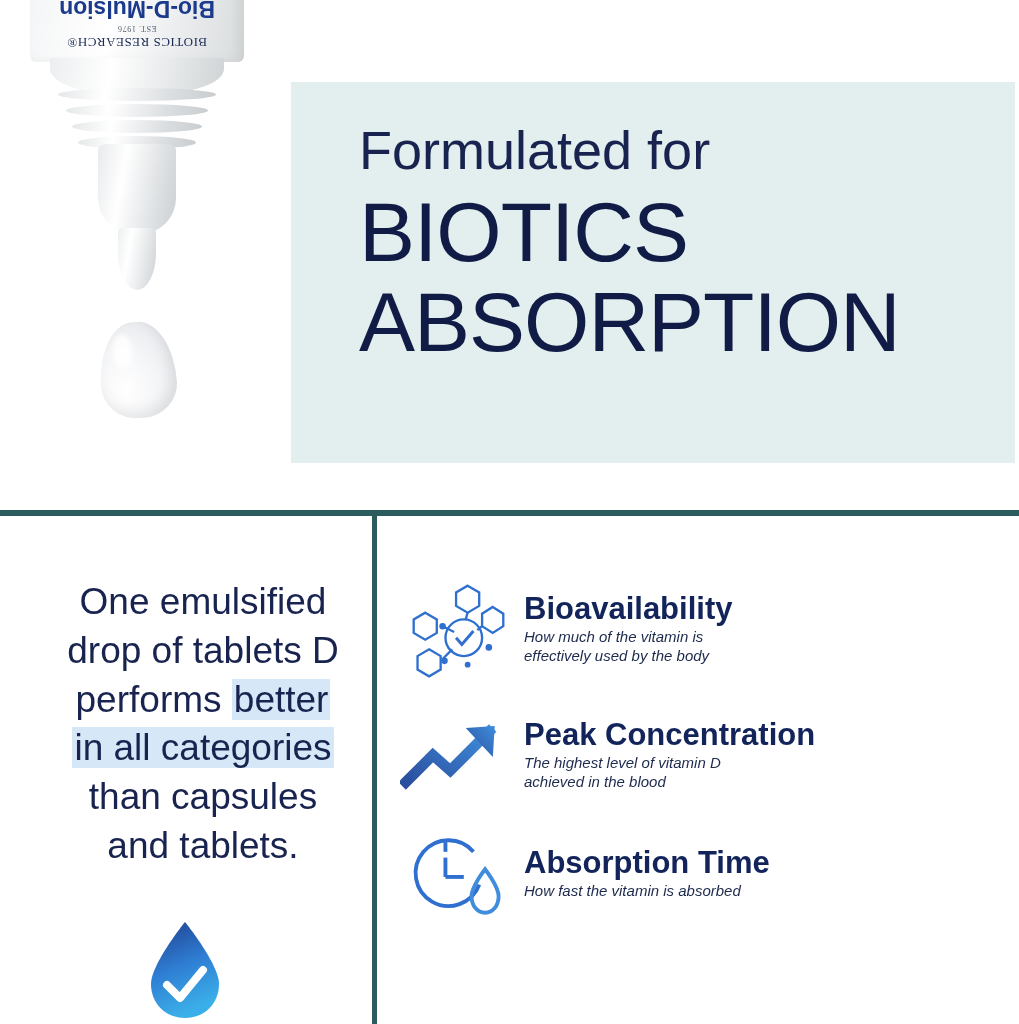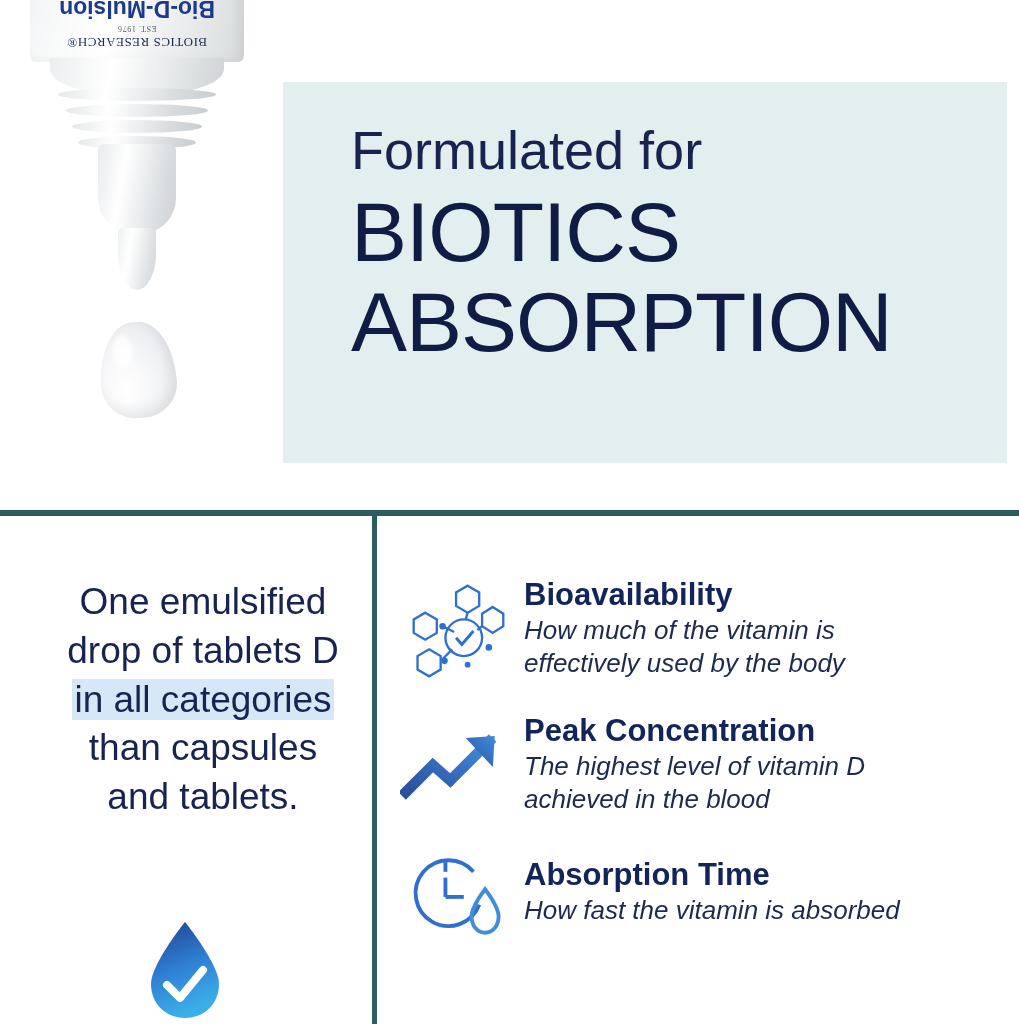--- a/index.html
+++ b/index.html
@@ -134,21 +134,21 @@
     left: 14px; top: 12px;
     width: 20px; height: 34px;
     background: rgba(255,255,255,0.85);
     border-radius: 50%;
     filter: blur(2px);
   }
 
   
   .headline-panel {
     position: absolute;
-    left: 283px;
+    left: 291px;
     top: 82px;
     width: 724px;
     height: 381px;
     background: #e3eeee;
     box-sizing: border-box;
     padding: 40px 34px 0 68px;
   }
   .headline-small {
     font-size: 54px;
     font-weight: normal;
@@ -241,21 +241,21 @@
     padding-top: 0px;
   }
   .feature-title {
     font-size: 31px;
     font-weight: bold;
     color: #12245a;
     margin: 0 0 2px 0;
     line-height: 1.1;
   }
   .feature-desc {
-    font-size: 26px;
+    font-size: 15px;
     font-style: italic;
     color: #1d2a4d;
     line-height: 1.26;
     margin: 0;
   }
   .f1 { margin-top: 22px; }
   .f2 { margin-top: 28px; }
   .f3 { margin-top: 26px; }
 </style>
 </head>
@@ -287,20 +287,23 @@
   </div>
 </div>
 
 <div class="hr-main"></div>
 <div class="vr-main"></div>
 
 <div class="left-col">
   <div class="left-statement">
     <div>One emulsified</div>
     <div>drop of tablets D</div>
+    <div>
+      <span>performs </span><span class="hl">better</span>
+    </div>
     <div>
       <span class="hl">in all categories</span>
     </div>
     <div>than capsules</div>
     <div>and tablets.</div>
   </div>
 
   <div class="droplet-check">
     <svg viewBox="0 0 84 100" width="84" height="100">
       <defs>

